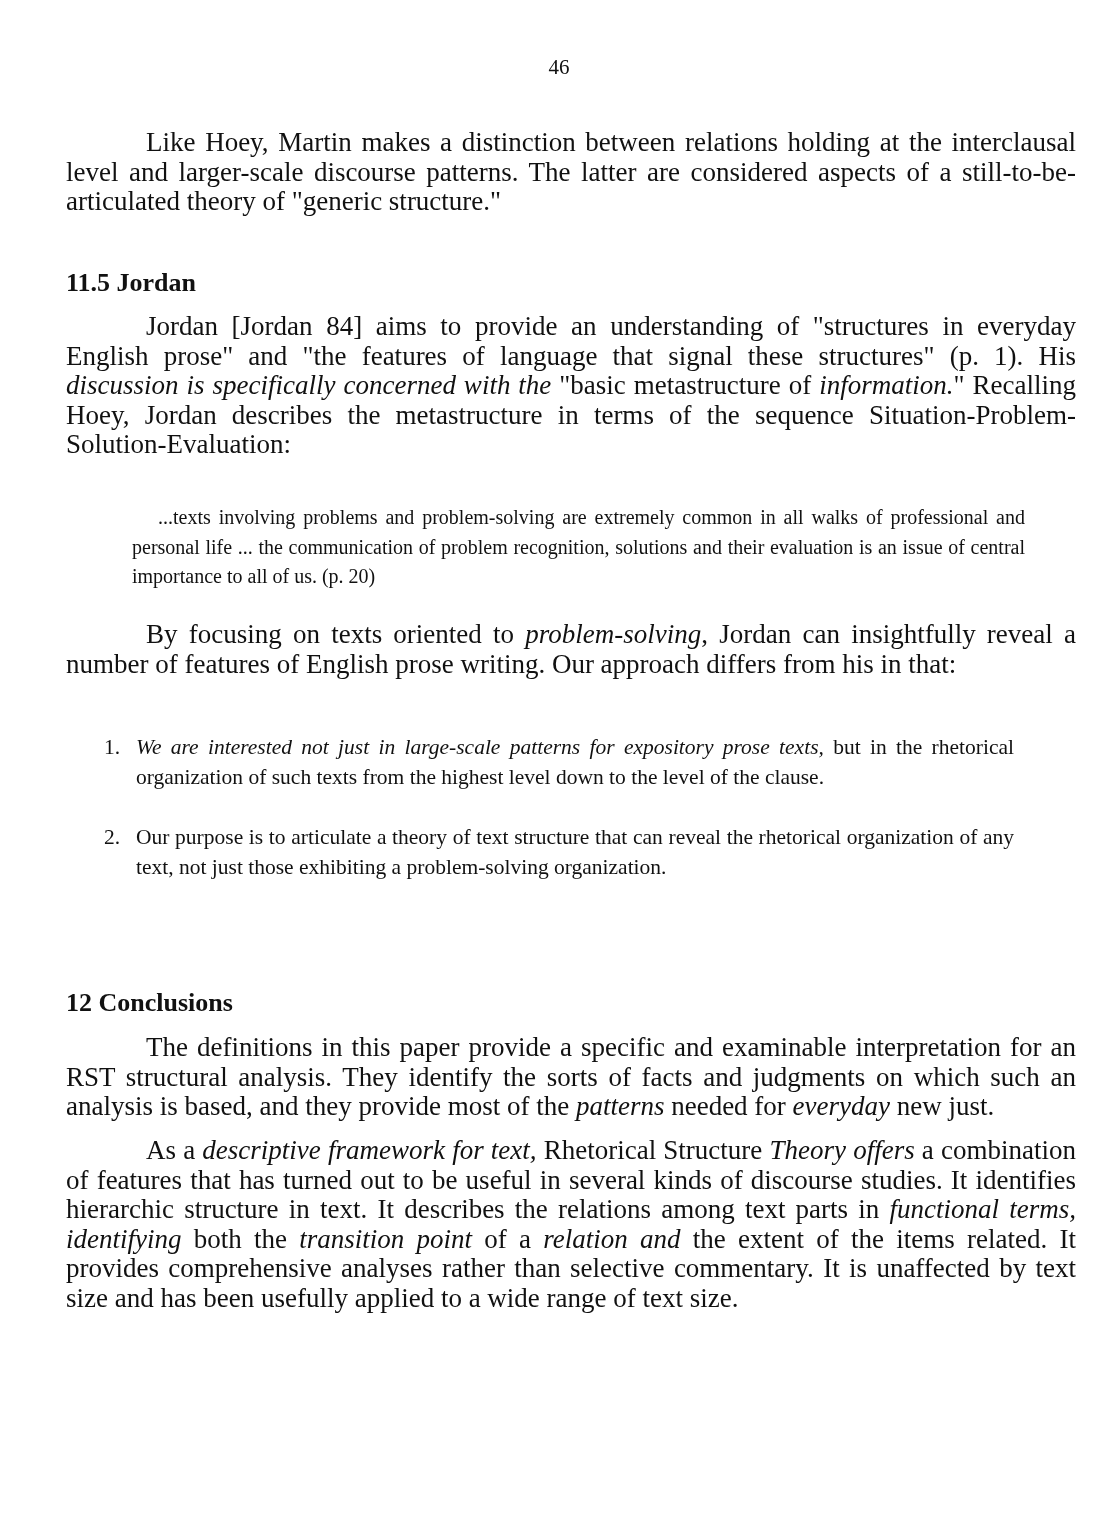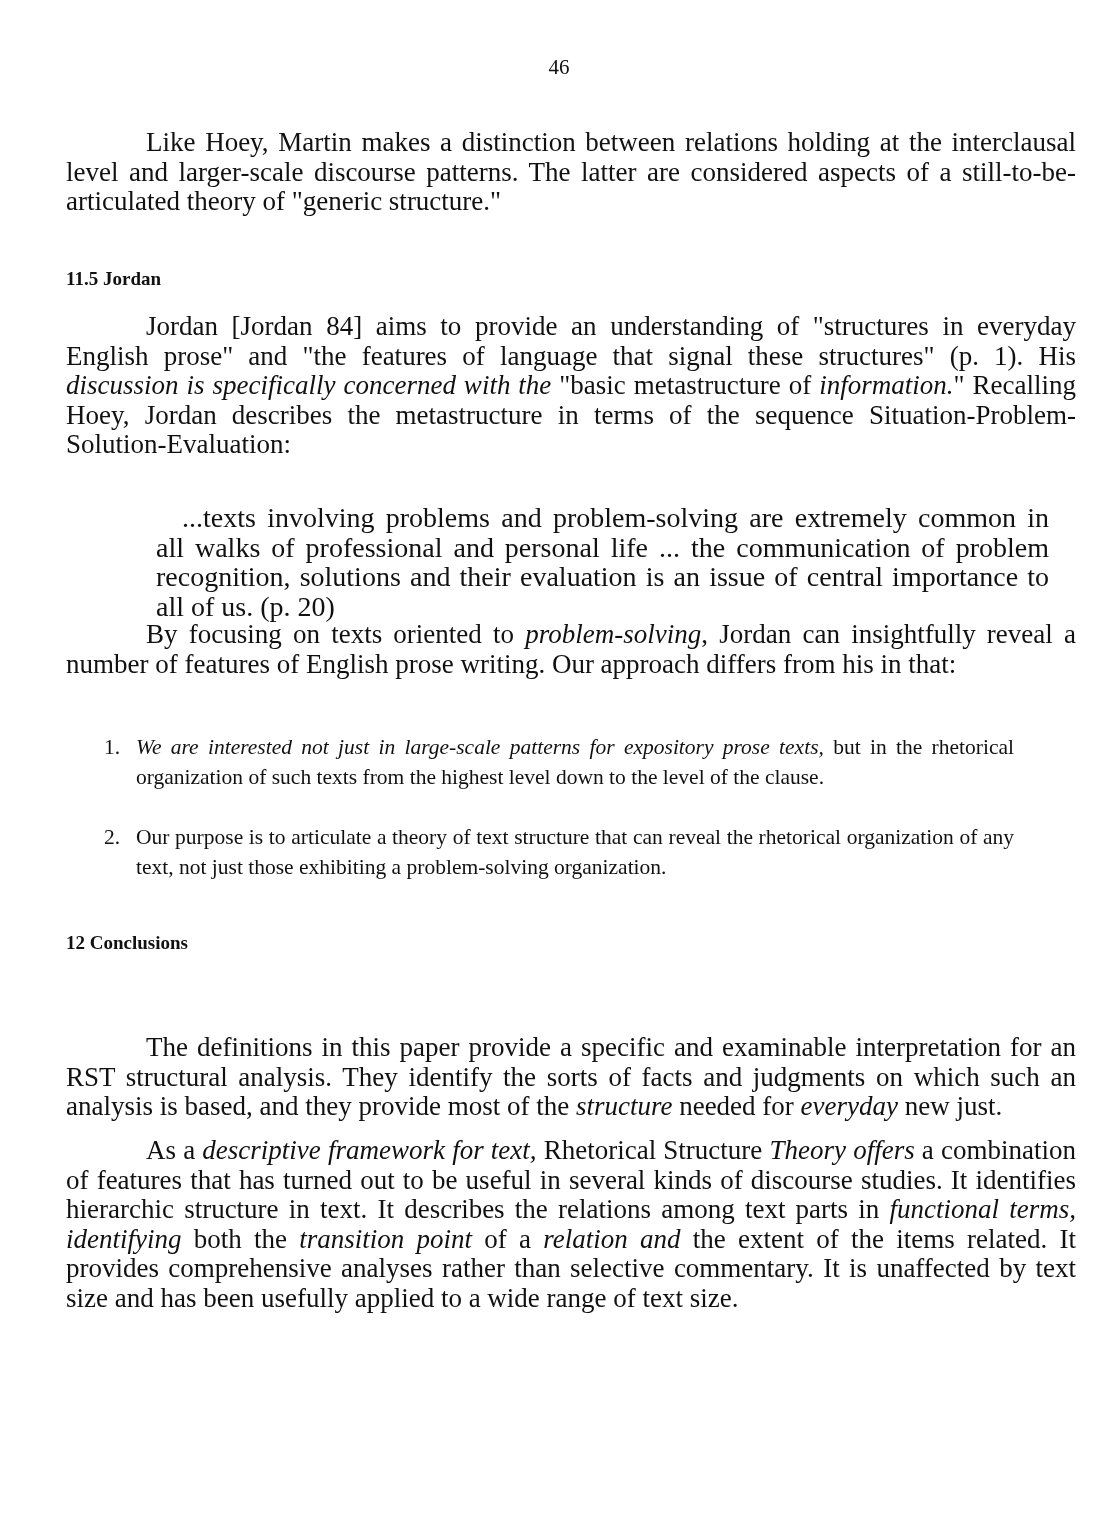--- a/index.html
+++ b/index.html
@@ -7,22 +7,22 @@
     width: 1118px; height: 1536px; position: relative; overflow: hidden;
     font-family: "Liberation Serif", "DejaVu Serif", serif;
     color: #111111;
   }
   .page-number {
     position: absolute; top: 55px; left: 0; width: 1118px; text-align: center;
     font-size: 21px;
   }
   .block { position: absolute; left: 66px; width: 1010px; font-size: 27px; line-height: 29.5px; text-align: justify; }
   .block p { margin: 0; text-indent: 80px; text-align-last: left; }
-  .heading { position: absolute; left: 66px; font-weight: bold; font-size: 19px; }
-  .quote { position: absolute; left: 132px; width: 893px; font-size: 28px; line-height: 29.5px; text-align: justify; margin-left: 24px; }
+  .heading { position: absolute; left: 66px; font-weight: bold; font-size: 26px; }
+  .quote { position: absolute; left: 132px; width: 893px; font-size: 20px; line-height: 29.5px; text-align: justify; }
   .quote p { margin: 0; text-indent: 26px; text-align-last: left; }
   .list { position: absolute; left: 104px; width: 910px; font-size: 21.5px; line-height: 29.5px; }
   .list-item { display: flex; margin-bottom: 0; }
   .list-num { width: 32px; flex: 0 0 32px; }
   .list-body { flex: 1; text-align: justify; text-align-last: left; }
   em { }
 </style>
 </head>
 <body>
 
@@ -51,21 +51,21 @@
     <span class="list-num">1.</span>
     <span class="list-body"><em>We are interested not just in large-scale patterns for expository prose texts,</em><span> but in the rhetorical organization of such texts from the highest level down to the level of the clause.</span></span>
   </div>
   <div style="height:31px;"></div>
   <div class="list-item">
     <span class="list-num">2.</span>
     <span class="list-body"><span>Our purpose is to articulate a theory of text structure that can reveal the rhetorical organization of any text, not just those exhibiting a problem-solving organization.</span></span>
   </div>
 </div>
 
-<div class="heading" style="top:932px;">12 Conclusions</div>
+<div class="heading" style="top:988px;">12 Conclusions</div>
 
 <div class="block" style="top:1033px;">
-  <p><span>The definitions in this paper provide a specific and examinable interpretation for an RST structural analysis.  They identify the sorts of facts and judgments on which such an analysis is based, and they provide most of the </span><em>structure</em><span> needed for </span><em>everyday</em><span> new just.</span></p>
+  <p><span>The definitions in this paper provide a specific and examinable interpretation for an RST structural analysis.  They identify the sorts of facts and judgments on which such an analysis is based, and they provide most of the </span><em>patterns</em><span> needed for </span><em>everyday</em><span> new just.</span></p>
 </div>
 
 <div class="block" style="top:1136px;">
   <p><span>As a </span><em>descriptive framework for text,</em><span> Rhetorical Structure </span><em>Theory offers</em><span> a combination of features that has turned out to be useful in several kinds of discourse studies.  It identifies hierarchic structure in text.  It describes the relations among text parts in </span><em>functional terms, identifying</em><span> both the </span><em>transition point</em><span> of a </span><em>relation and</em><span> the extent of the items related.  It provides comprehensive analyses rather than selective commentary.  It is unaffected by text size and has been usefully applied to a wide range of text size.</span></p>
 </div>
 
 </body></html>

